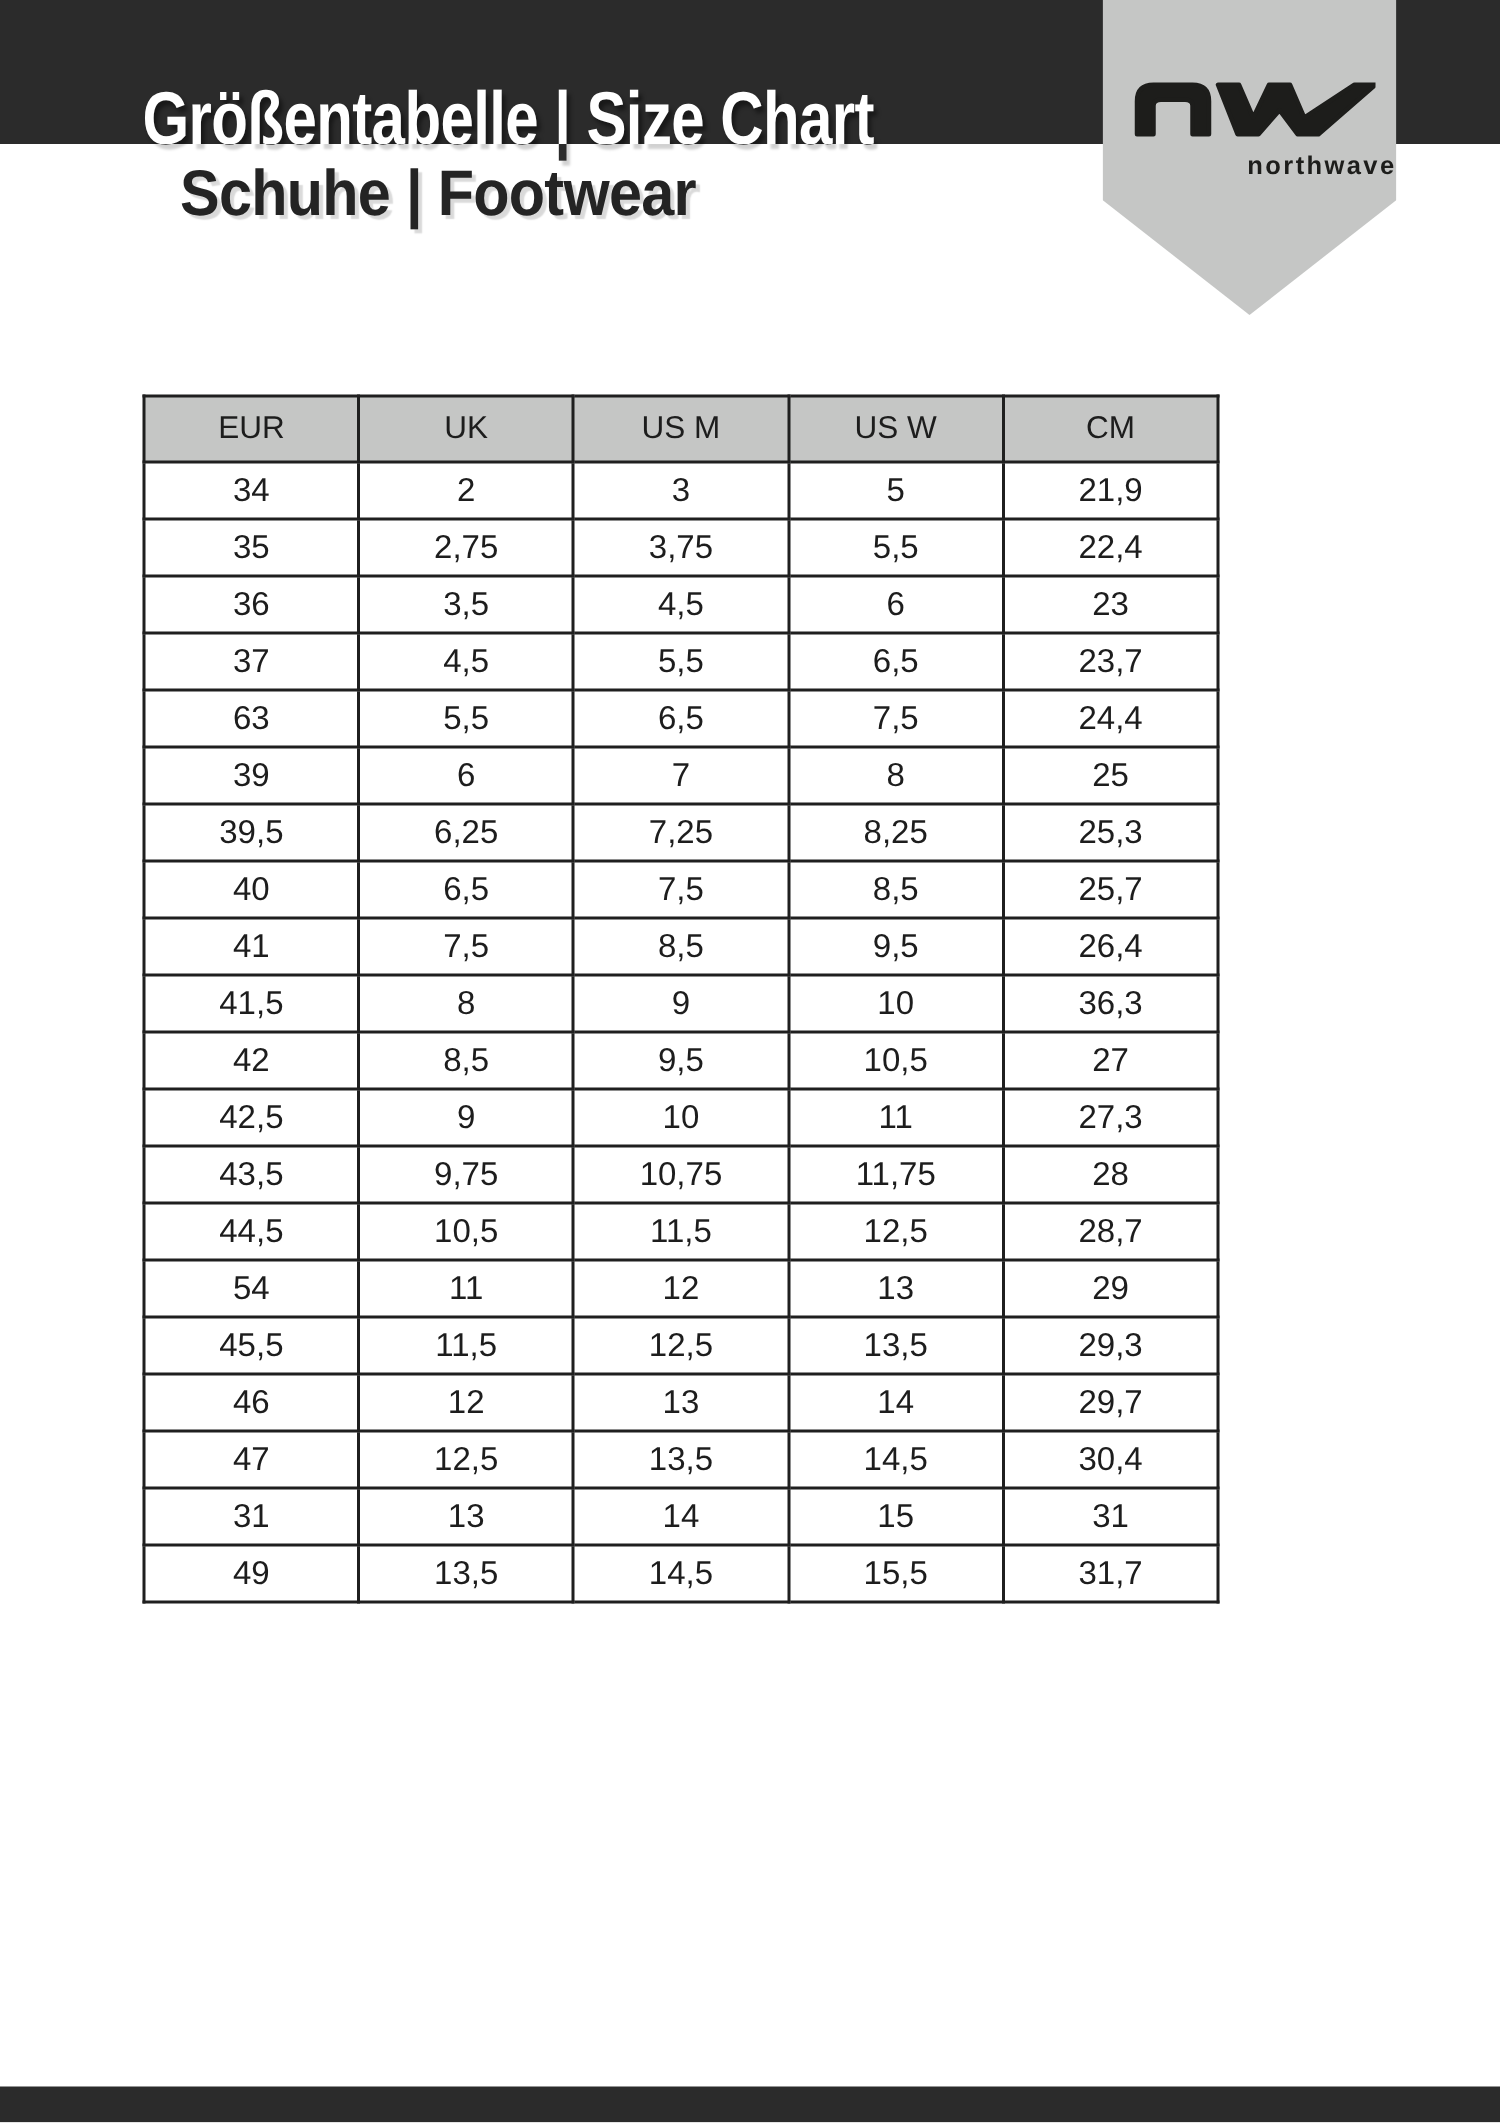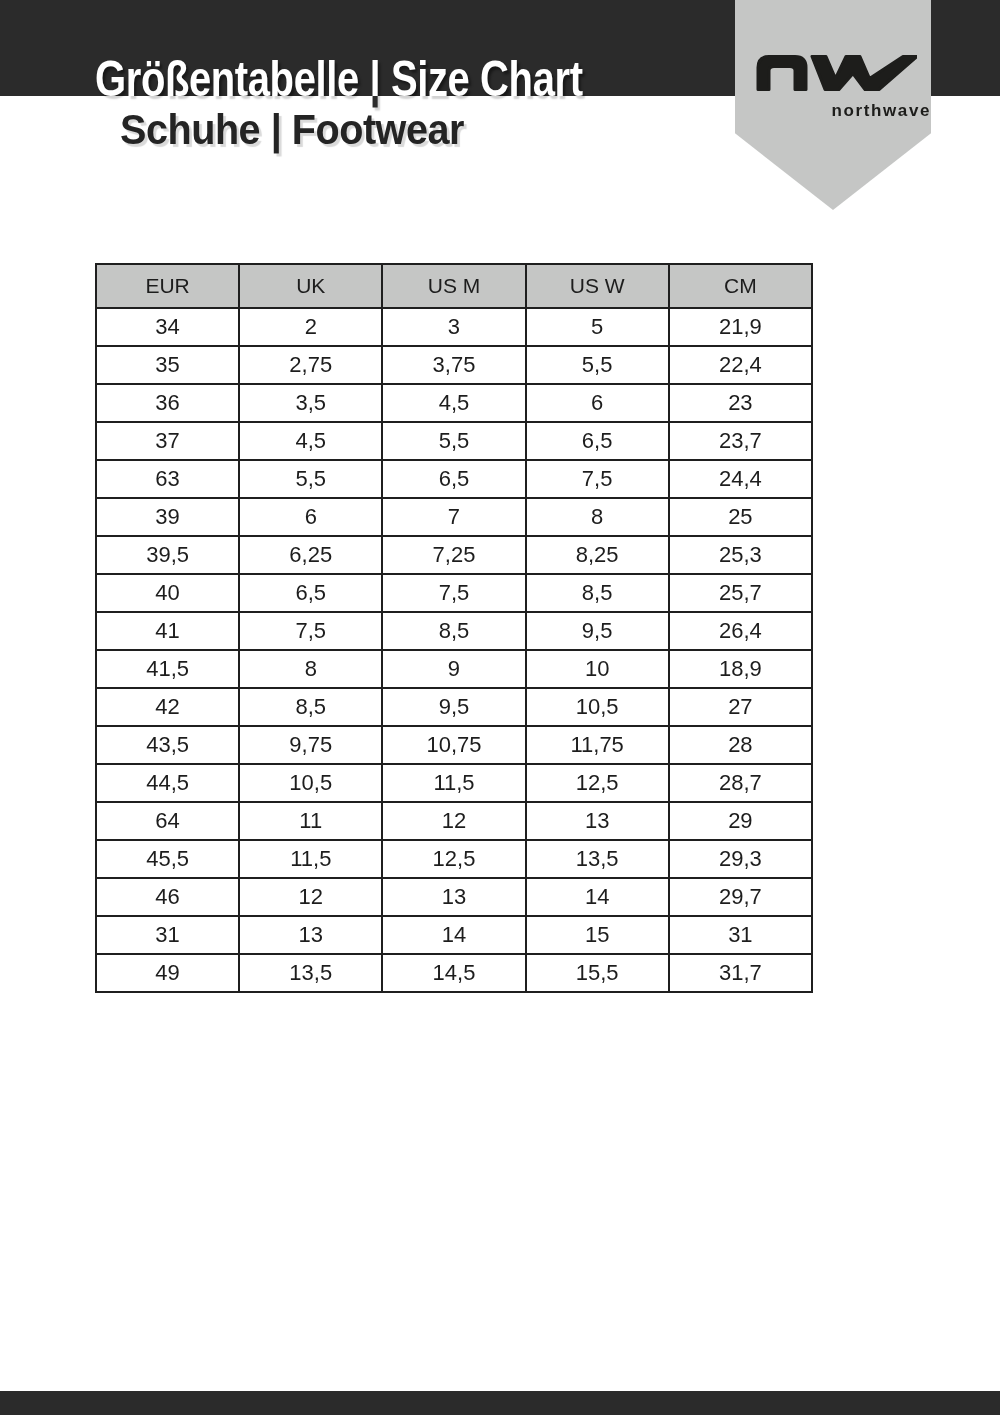--- a/index.html
+++ b/index.html
@@ -145,65 +145,79 @@
           <td>7,5</td>
           <td>8,5</td>
           <td>9,5</td>
           <td>26,4</td>
         </tr>
         <tr>
           <td>41,5</td>
           <td>8</td>
           <td>9</td>
           <td>10</td>
-          <td>18,9</td>
+          <td>36,3</td>
         </tr>
         <tr>
           <td>42</td>
           <td>8,5</td>
           <td>9,5</td>
           <td>10,5</td>
           <td>27</td>
         </tr>
         <tr>
+          <td>42,5</td>
+          <td>9</td>
+          <td>10</td>
+          <td>11</td>
+          <td>27,3</td>
+        </tr>
+        <tr>
           <td>43,5</td>
           <td>9,75</td>
           <td>10,75</td>
           <td>11,75</td>
           <td>28</td>
         </tr>
         <tr>
           <td>44,5</td>
           <td>10,5</td>
           <td>11,5</td>
           <td>12,5</td>
           <td>28,7</td>
         </tr>
         <tr>
-          <td>64</td>
+          <td>54</td>
           <td>11</td>
           <td>12</td>
           <td>13</td>
           <td>29</td>
         </tr>
         <tr>
           <td>45,5</td>
           <td>11,5</td>
           <td>12,5</td>
           <td>13,5</td>
           <td>29,3</td>
         </tr>
         <tr>
           <td>46</td>
           <td>12</td>
           <td>13</td>
           <td>14</td>
           <td>29,7</td>
         </tr>
         <tr>
+          <td>47</td>
+          <td>12,5</td>
+          <td>13,5</td>
+          <td>14,5</td>
+          <td>30,4</td>
+        </tr>
+        <tr>
           <td>31</td>
           <td>13</td>
           <td>14</td>
           <td>15</td>
           <td>31</td>
         </tr>
         <tr>
           <td>49</td>
           <td>13,5</td>
           <td>14,5</td>

